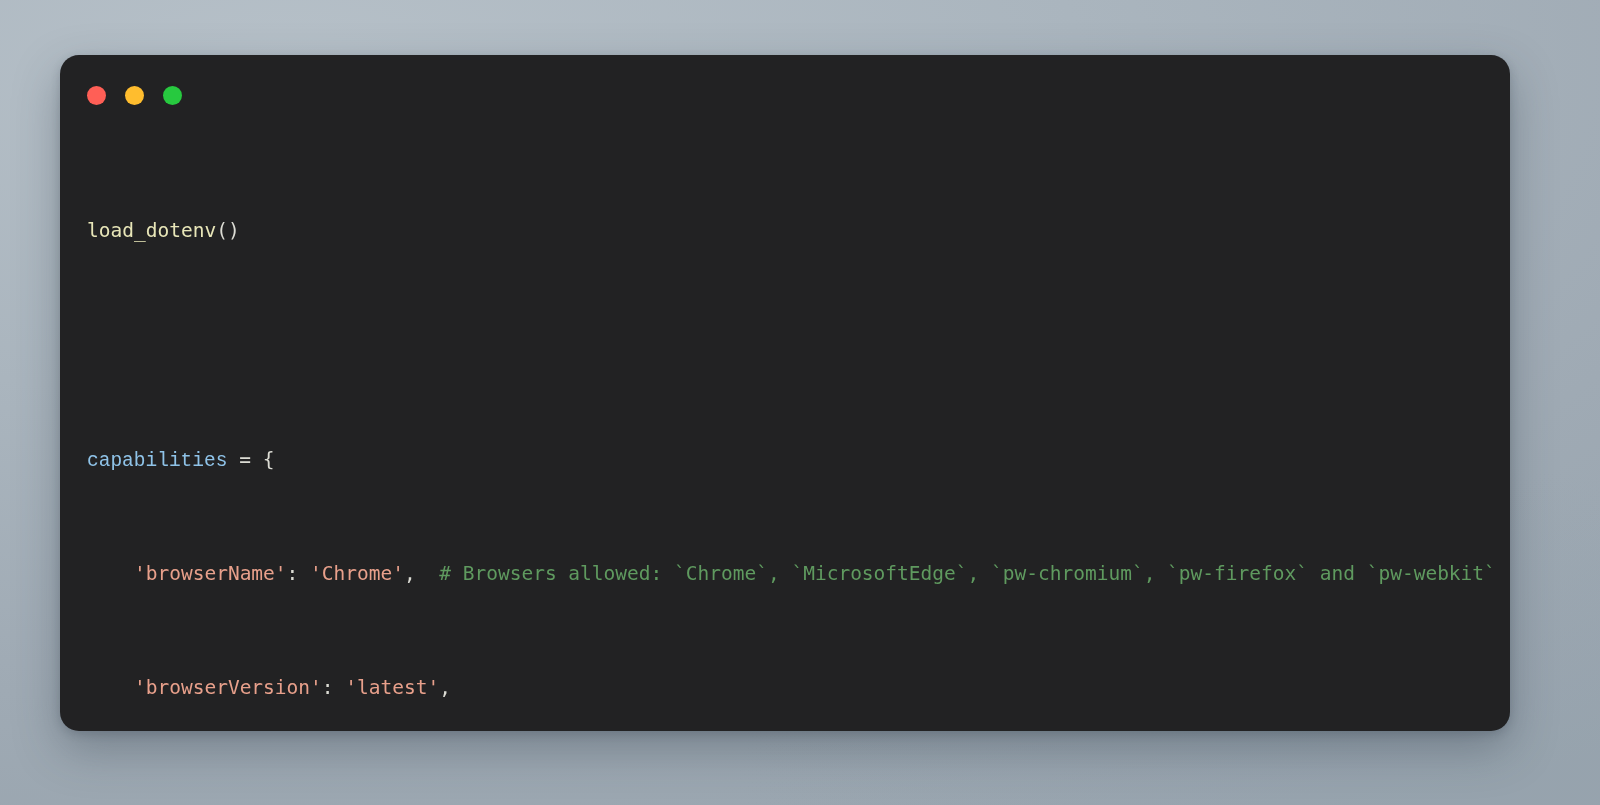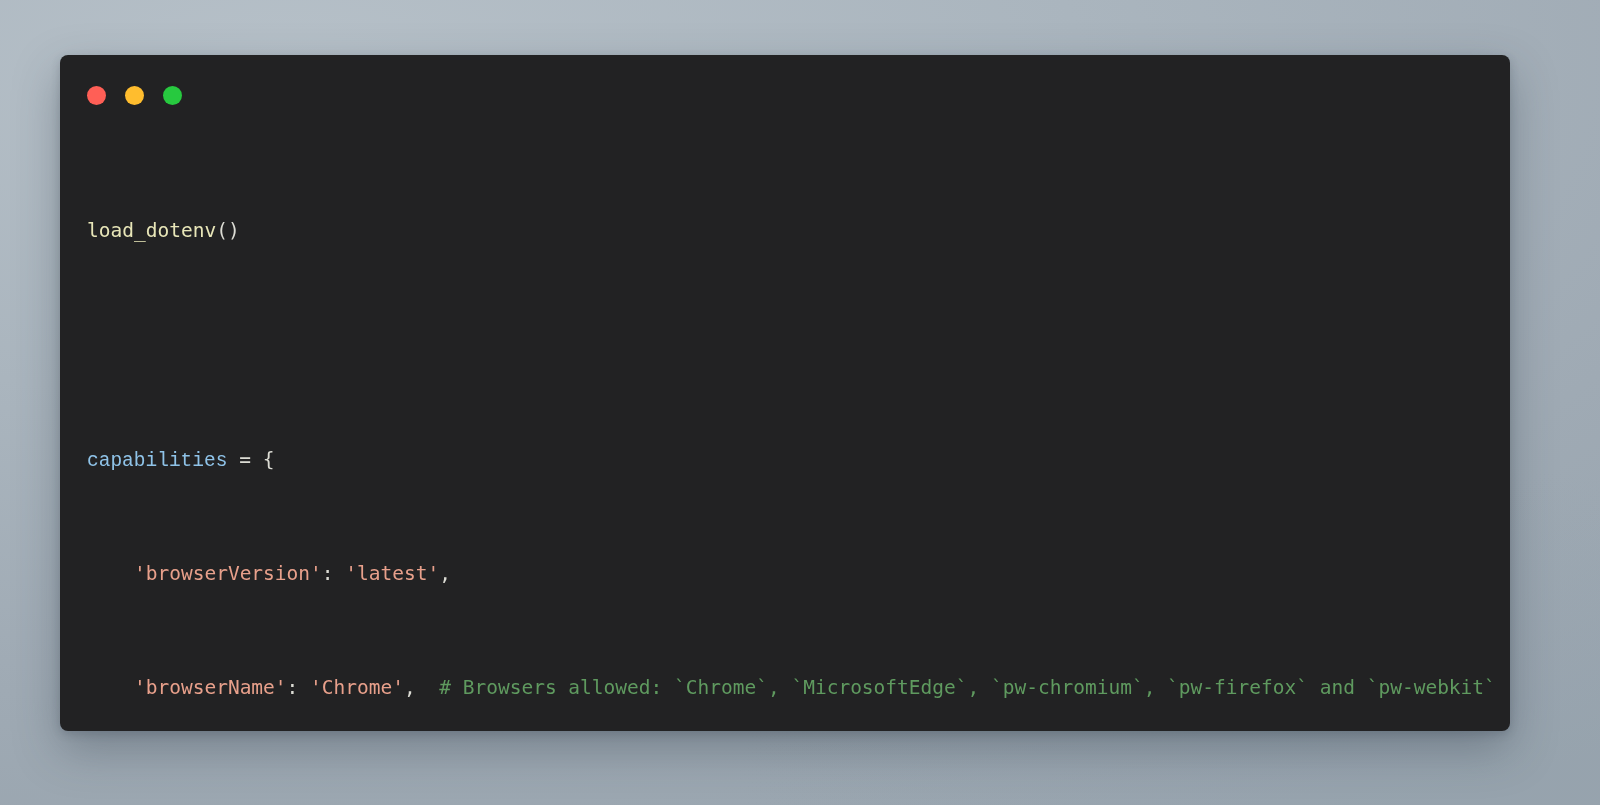--- a/index.html
+++ b/index.html
@@ -27,21 +27,21 @@
       radial-gradient(ellipse 60% 55% at 88% 96%, rgba(150,163,174,0.55) 0%, rgba(150,163,174,0) 70%);
     pointer-events: none;
   }
   #code-window {
     position: absolute;
     left: 60px;
     top: 55px;
     width: 1450px;
     height: 676px;
     background: #222223;
-    border-radius: 8px;
+    border-radius: 19px;
     box-shadow: 0 18px 46px rgba(40,52,64,0.34), 0 3px 10px rgba(40,52,64,0.20);
     overflow: hidden;
   }
   #titlebar {
     position: absolute;
     left: 27px;
     top: 31px;
     display: flex;
     gap: 19px;
     align-items: center;
@@ -92,23 +92,23 @@
   </div>
 
   <div id="code-body">
 
     <div class="line"><span class="tok-fn">load_dotenv</span><span class="tok-punct">()</span></div>
 
     <div class="line"></div>
 
     <div class="line"><span class="tok-var">capabilities</span><span class="tok-punct"> = {</span></div>
 
+    <div class="line"><span>    </span><span class="tok-str">'browserName'</span><span class="tok-punct">: </span><span class="tok-str">'Chrome'</span><span class="tok-punct">,</span><span class="tok-plain">  </span><span class="tok-comment"># Browsers allowed: `Chrome`, `MicrosoftEdge`, `pw-chromium`, `pw-firefox` and `pw-webkit`</span></div>
+
     <div class="line"><span>    </span><span class="tok-str">'browserVersion'</span><span class="tok-punct">: </span><span class="tok-str">'latest'</span><span class="tok-punct">,</span></div>
-
-    <div class="line"><span>    </span><span class="tok-str">'browserName'</span><span class="tok-punct">: </span><span class="tok-str">'Chrome'</span><span class="tok-punct">,</span><span class="tok-plain">  </span><span class="tok-comment"># Browsers allowed: `Chrome`, `MicrosoftEdge`, `pw-chromium`, `pw-firefox` and `pw-webkit`</span></div>
 
     
 
     
 
     
 
     
 
     

